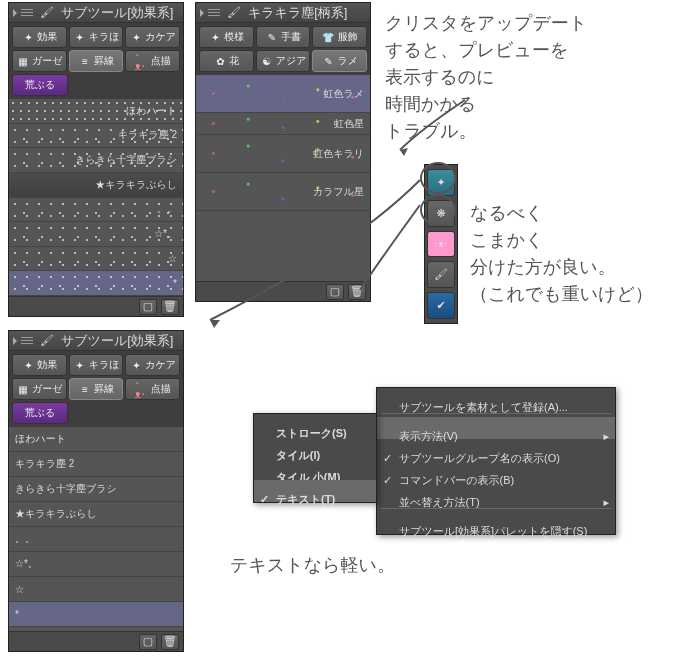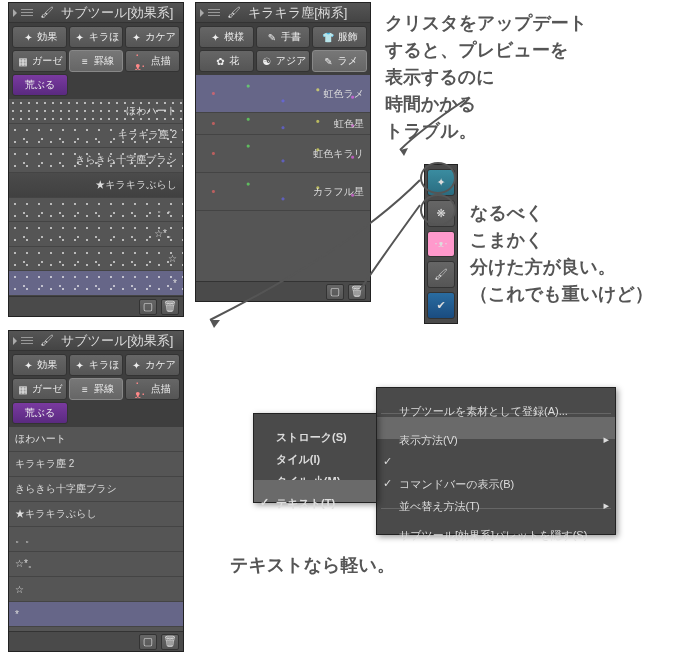--- a/index.html
+++ b/index.html
@@ -25,28 +25,28 @@
   .panel-footer { height: 20px; background: #4a4a4a; border-top: 1px solid #333; display: flex; align-items: center; justify-content: flex-end; padding: 0 4px; gap: 4px; }
   .footer-btn { width: 18px; height: 16px; background: linear-gradient(#666,#555); border: 1px solid #333; border-radius: 2px; display: flex; align-items: center; justify-content: center; }
 
   
   .toolstrip { position: absolute; background: #4a4a4a; border: 1px solid #222; width: 34px; display: flex; flex-direction: column; align-items: center; padding: 4px 0; gap: 4px; }
   .tool-btn { width: 28px; height: 28px; background: linear-gradient(#666,#555); border: 1px solid #333; border-radius: 3px; display: flex; align-items: center; justify-content: center; }
   .tool-btn.active { background: linear-gradient(#3a8ca0,#2a6c80); }
 
   
   .menu { position: absolute; background: #4a4a4a; border: 1px solid #222; box-shadow: 2px 2px 6px rgba(0,0,0,0.4); }
-  .menu-item { height: 22px; padding: 16px 14px 0 22px; display: flex; align-items: flex-start; color: #ddd; font-size: 11px; position: relative; white-space: nowrap; }
+  .menu-item { height: 22px; padding: 16px 14px 0 22px; display: flex; align-items: center; color: #ddd; font-size: 11px; position: relative; white-space: nowrap; }
   .menu-item.hover { background: #6a6a6a; }
   .menu-item .check { position: absolute; left: 6px; }
   .menu-item .arrow { position: absolute; right: 6px; }
   .menu-sep { height: 1px; background: #666; margin: 3px 4px; }
 
   
-  .hand { position: absolute; font-family: "Yu Gothic", sans-serif; color: #555; font-size: 18px; line-height: 1.5; white-space: nowrap; font-weight: 700; }
+  .hand { position: absolute; font-family: "Yu Gothic", sans-serif; color: #555; font-size: 18px; line-height: 1.5; white-space: nowrap; font-weight: 400; }
   svg.arrows { position: absolute; pointer-events: none; }
   .hand-circle { border: 2px solid #555; border-radius: 50%; position: absolute; }
 
   
   .dots { background-image: radial-gradient(#fff 1px, transparent 1px); background-size: 8px 8px; }
   .sparkle { background-image: radial-gradient(#fff 1px, transparent 1px), radial-gradient(#fff 1px, transparent 1px); background-size: 12px 12px, 18px 18px; background-position: 0 0, 6px 6px; }
   .rainbow { background-image: radial-gradient(circle at 10% 50%, #f66 1px, transparent 2px), radial-gradient(circle at 30% 30%, #6f6 1px, transparent 2px), radial-gradient(circle at 50% 70%, #66f 1px, transparent 2px), radial-gradient(circle at 70% 40%, #ff6 1px, transparent 2px), radial-gradient(circle at 90% 60%, #f6f 1px, transparent 2px); }
   .dark-cross { background: linear-gradient(#444,#333); }
 </style>
 </head>
@@ -315,20 +315,21 @@
   <div class="menu-item">
       <span>サブツールを素材として登録(A)...</span>
     </div>
   <div class="menu-sep"></div>
   <div class="menu-item hover">
       <span>表示方法(V)</span>
       <span class="arrow">▸</span>
     </div>
   <div class="menu-item">
       <span class="check">✓</span>
+      <span>サブツールグループ名の表示(O)</span>
     </div>
   <div class="menu-item">
       <span class="check">✓</span>
       <span>コマンドバーの表示(B)</span>
     </div>
   <div class="menu-item">
       <span>並べ替え方法(T)</span>
       <span class="arrow">▸</span>
     </div>
   <div class="menu-sep"></div>

